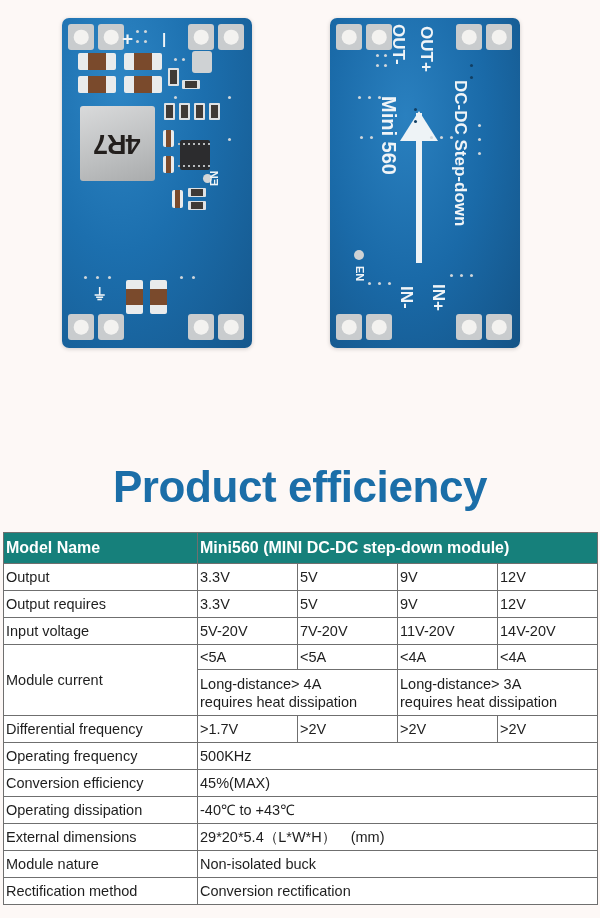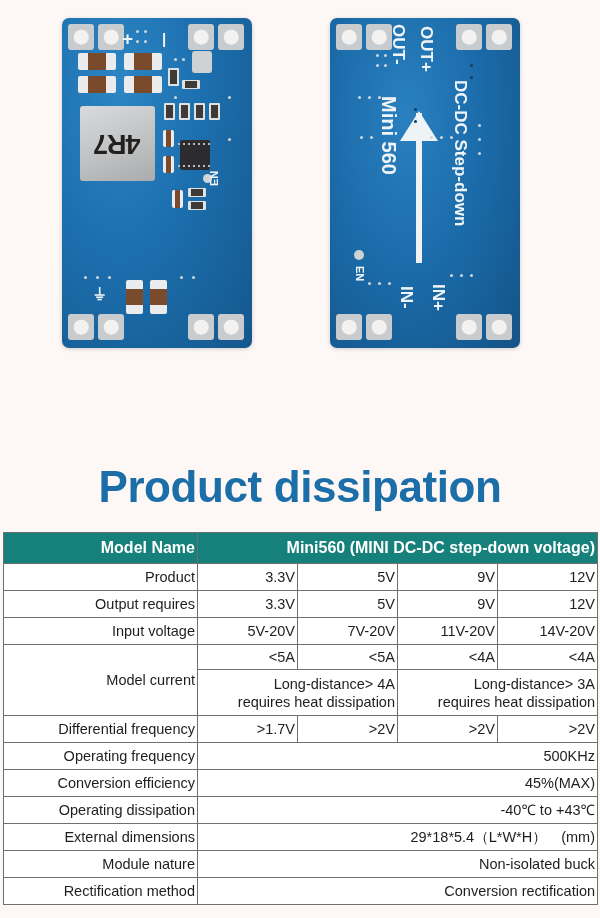--- a/index.html
+++ b/index.html
@@ -176,21 +176,21 @@
     top: 532px;
     left: 3px;
     width: 594px;
     border-collapse: collapse;
     table-layout: fixed;
     font-family: "Liberation Sans", sans-serif;
   }
 
   .params-table td, .params-table th {
     border: 1.5px solid #6f6f6f;
-    text-align: right;
+    text-align: left;
     vertical-align: middle;
     font-size: 14.5px;
     color: #1e1e1e;
     font-weight: normal;
     padding: 3px 2px;
     background: #ffffff;
     line-height: 1.25;
   }
 
   .params-table thead th {
@@ -363,60 +363,60 @@
     <div class="via" style="left:120px;top:256px;"></div>
     <div class="via" style="left:130px;top:256px;"></div>
     <div class="via" style="left:140px;top:256px;"></div>
     <div class="via-dark" style="left:140px;top:46px;"></div>
     <div class="via-dark" style="left:140px;top:58px;"></div>
     <div class="via-dark" style="left:84px; top:90px;"></div>
     <div class="via-dark" style="left:84px; top:102px;"></div>
   </div>
 </div>
 
-<div class="title">Product dissipation</div>
+<div class="title">Product efficiency</div>
 
 <table class="params-table">
   <colgroup>
     <col class="col-label">
       <col class="col-v">
       <col class="col-v">
       <col class="col-v">
       <col class="col-v">
   </colgroup>
   <thead>
     <tr>
       <th>Model Name</th>
-      <th colspan="4">Mini560 (MINI DC-DC step-down voltage)</th>
+      <th colspan="4">Mini560 (MINI DC-DC step-down module)</th>
     </tr>
   </thead>
   <tbody>
     <tr class="row-h">
-      <td>Product</td>
+      <td>Output</td>
       <td>3.3V</td>
       <td>5V</td>
       <td>9V</td>
       <td>12V</td>
     </tr>
     <tr class="row-h">
       <td>Output requires</td>
       <td>3.3V</td>
       <td>5V</td>
       <td>9V</td>
       <td>12V</td>
     </tr>
     <tr class="row-h">
       <td>Input voltage</td>
       <td>5V-20V</td>
       <td>7V-20V</td>
       <td>11V-20V</td>
       <td>14V-20V</td>
     </tr>
     <tr class="row-h-sub">
-      <td rowspan="2">Model current</td>
+      <td rowspan="2">Module current</td>
       <td>&lt;5A</td>
       <td>&lt;5A</td>
       <td>&lt;4A</td>
       <td>&lt;4A</td>
     </tr>
     <tr class="row-h-red">
       <td colspan="2" class="red-note">
         <div>Long-distance&gt; 4A</div>
         <div>requires heat dissipation</div>
       </td>
@@ -439,21 +439,21 @@
     <tr class="row-h">
       <td>Conversion efficiency</td>
       <td colspan="4">45%(MAX)</td>
     </tr>
     <tr class="row-h">
       <td>Operating dissipation</td>
       <td colspan="4">-40℃ to +43℃</td>
     </tr>
     <tr class="row-h">
       <td>External dimensions</td>
-      <td colspan="4">29*18*5.4（L*W*H）　(mm)</td>
+      <td colspan="4">29*20*5.4（L*W*H）　(mm)</td>
     </tr>
     <tr class="row-h">
       <td>Module nature</td>
       <td colspan="4">Non-isolated buck</td>
     </tr>
     <tr class="row-h">
       <td>Rectification method</td>
       <td colspan="4">Conversion rectification</td>
     </tr>
   </tbody>

